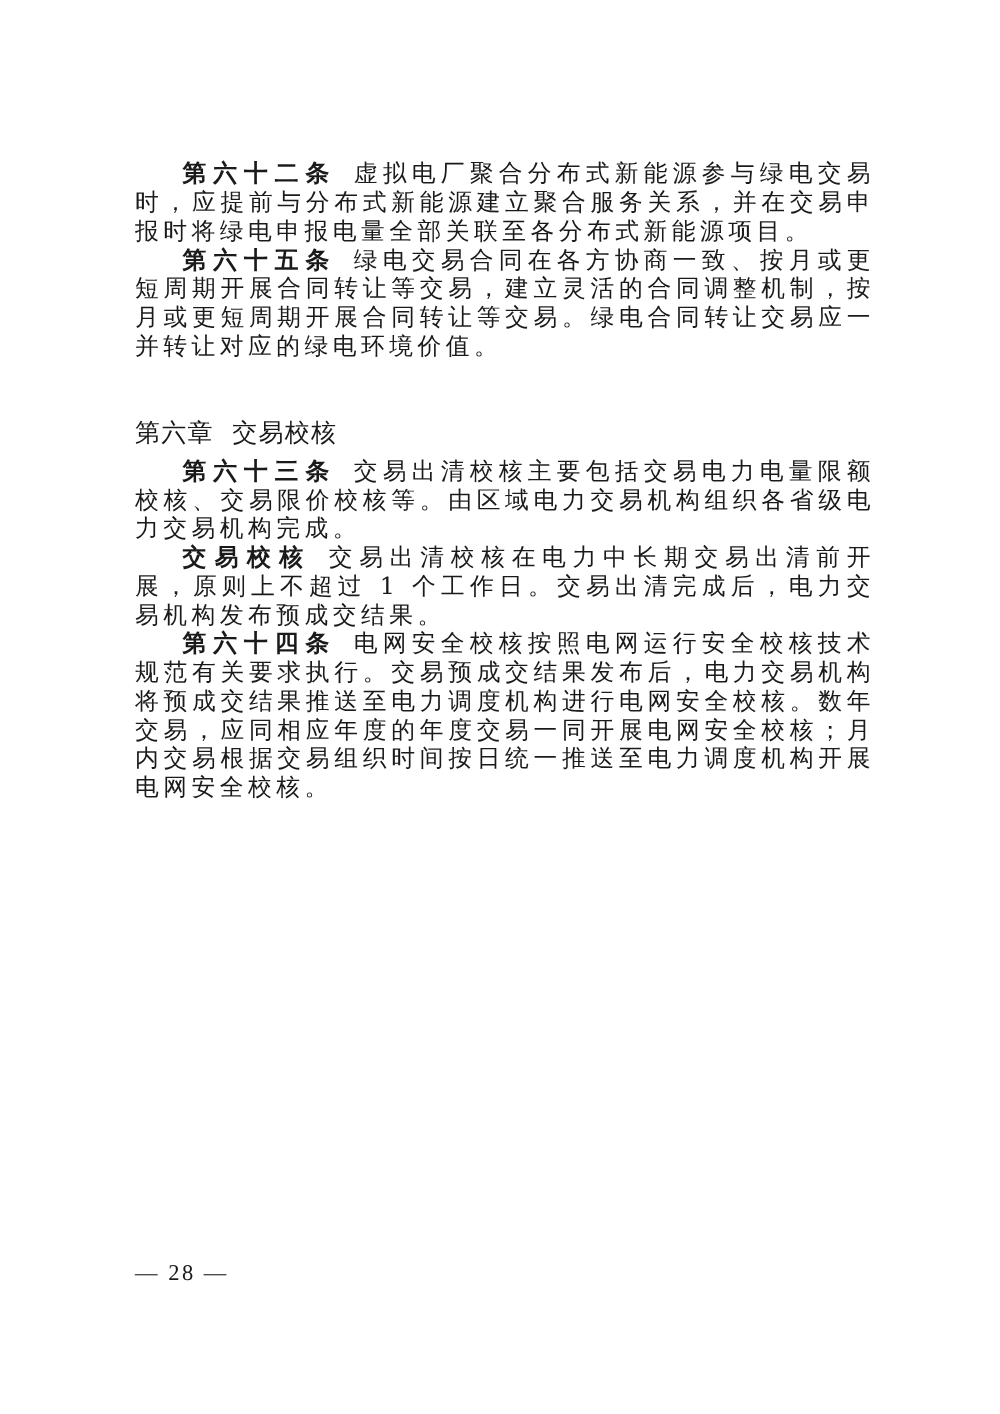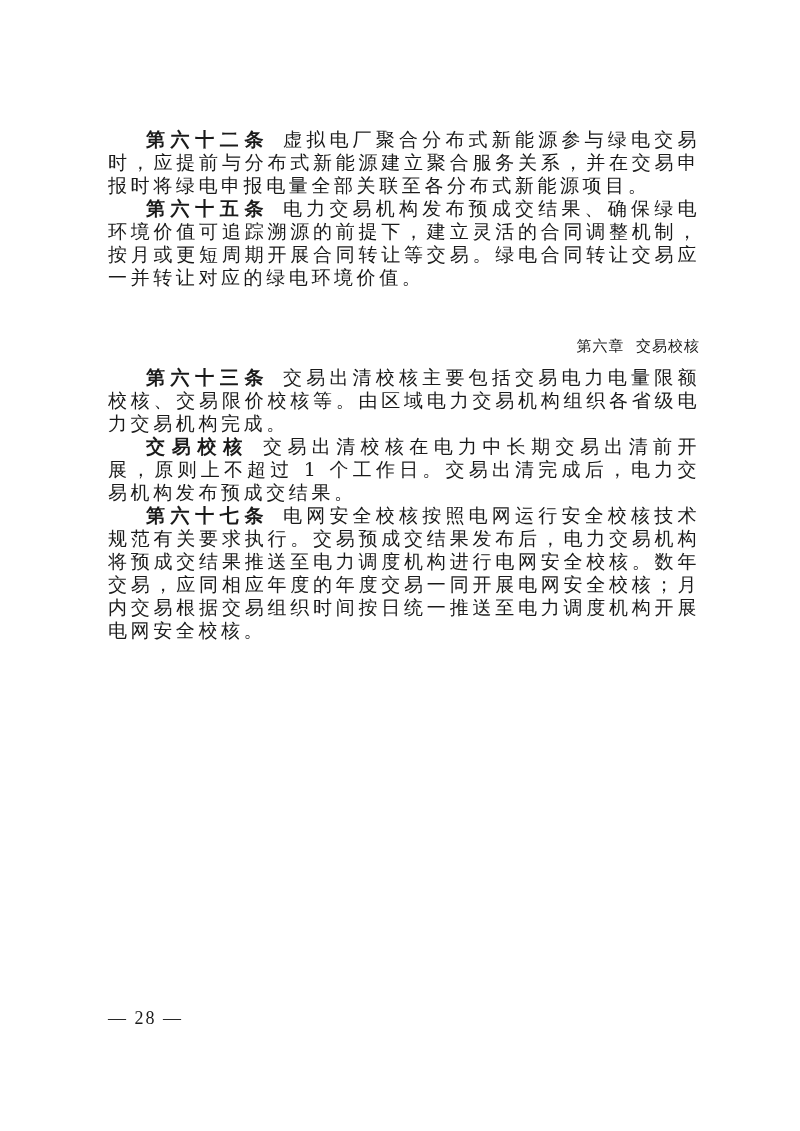--- a/index.html
+++ b/index.html
@@ -1,32 +1,32 @@
 <!DOCTYPE html>
 <html><head>
 <meta charset="utf-8">
 <style>
   html, body { margin: 0; padding: 0; background: #ffffff; }
   body { width: 800px; height: 1131px; position: relative; overflow: hidden;
          font-family: "DejaVu Serif", "Liberation Serif", serif; color: #1a1a1a; }
   .page { position: absolute; left: 108px; top: 128px; width: 592px; }
   .para { font-size: 19px; line-height: 23px; letter-spacing: 3.6px; margin: 0; text-align: justify; text-indent: 2em; }
   .art { font-weight: bold; letter-spacing: 5px; margin-right: 14px; font-family: "DejaVu Sans", "Liberation Sans", sans-serif; }
-  .chapter { font-family: "DejaVu Sans", "Liberation Sans", sans-serif; font-size: 15px; text-align: right;
+  .chapter { font-family: "DejaVu Sans", "Liberation Sans", sans-serif; font-size: 20px; text-align: left;
              line-height: 39px; margin: 38px 0 0 0; letter-spacing: 1px; }
   .pagenum { position: absolute; left: 108px; top: 1008px; font-size: 18px;
              font-family: "Liberation Serif", serif; letter-spacing: 2px; }
 </style>
 </head>
 <body>
 
 <div class="page">
   <p class="para"><span class="art">第六十二条</span><span>虚拟电厂聚合分布式新能源参与绿电交易时，应提前与分布式新能源建立聚合服务关系，并在交易申报时将绿电申报电量全部关联至各分布式新能源项目。</span></p>
-  <p class="para"><span class="art">第六十五条</span><span>电力交易机构发布预成交结果、确保绿电环境价值可追踪溯源的前提下，建立灵活的合同调整机制，按月或更短周期开展合同转让等交易。绿电合同转让交易应一并转让对应的绿电环境价值。</span></p>
+  <p class="para"><span class="art">第六十五条</span><span>绿电交易合同在各方协商一致、按月或更短周期开展合同转让等交易，建立灵活的合同调整机制，按月或更短周期开展合同转让等交易。绿电合同转让交易应一并转让对应的绿电环境价值。</span></p>
 
   <h2 class="chapter" style="font-weight:normal; white-space:pre;">第六章  交易校核</h2>
 
   <p class="para"><span class="art">第六十三条</span><span>交易出清校核主要包括交易电力电量限额校核、交易限价校核等。由区域电力交易机构组织各省级电力交易机构完成。</span></p>
   <p class="para"><span class="art">交易校核</span><span>交易出清校核在电力中长期交易出清前开展，原则上不超过 1 个工作日。交易出清完成后，电力交易机构发布预成交结果。</span></p>
-  <p class="para"><span class="art">第六十七条</span><span>电网安全校核按照电网运行安全校核技术规范有关要求执行。交易预成交结果发布后，电力交易机构将预成交结果推送至电力调度机构进行电网安全校核。数年交易，应同相应年度的年度交易一同开展电网安全校核；月内交易根据交易组织时间按日统一推送至电力调度机构开展电网安全校核。</span></p>
+  <p class="para"><span class="art">第六十四条</span><span>电网安全校核按照电网运行安全校核技术规范有关要求执行。交易预成交结果发布后，电力交易机构将预成交结果推送至电力调度机构进行电网安全校核。数年交易，应同相应年度的年度交易一同开展电网安全校核；月内交易根据交易组织时间按日统一推送至电力调度机构开展电网安全校核。</span></p>
 </div>
 
 <div class="pagenum">— 28 —</div>
 
 </body></html>

